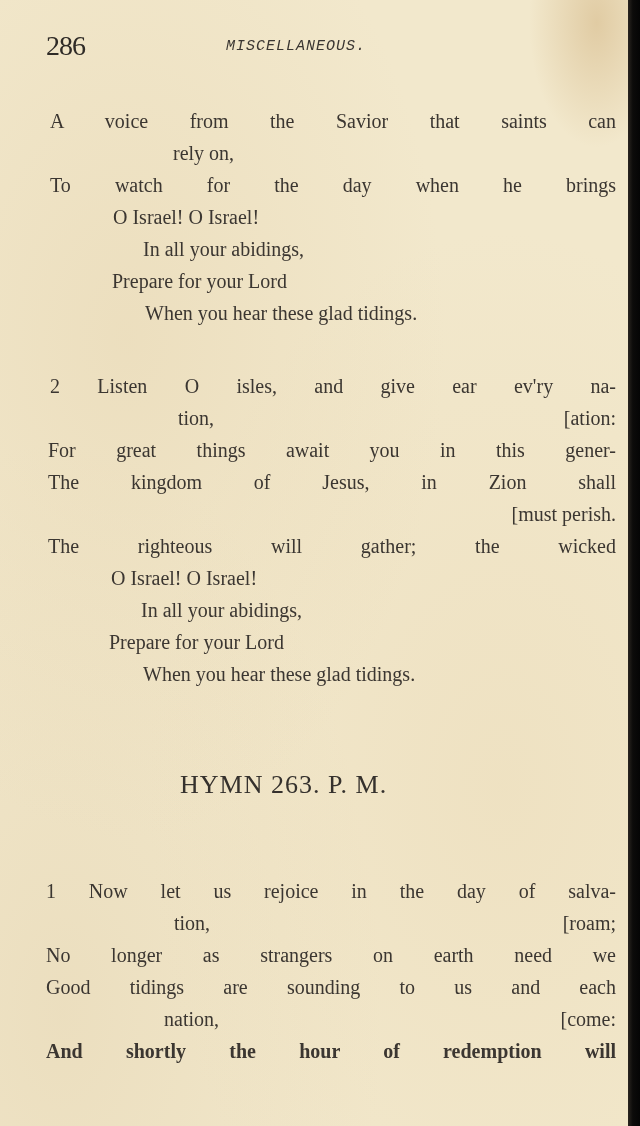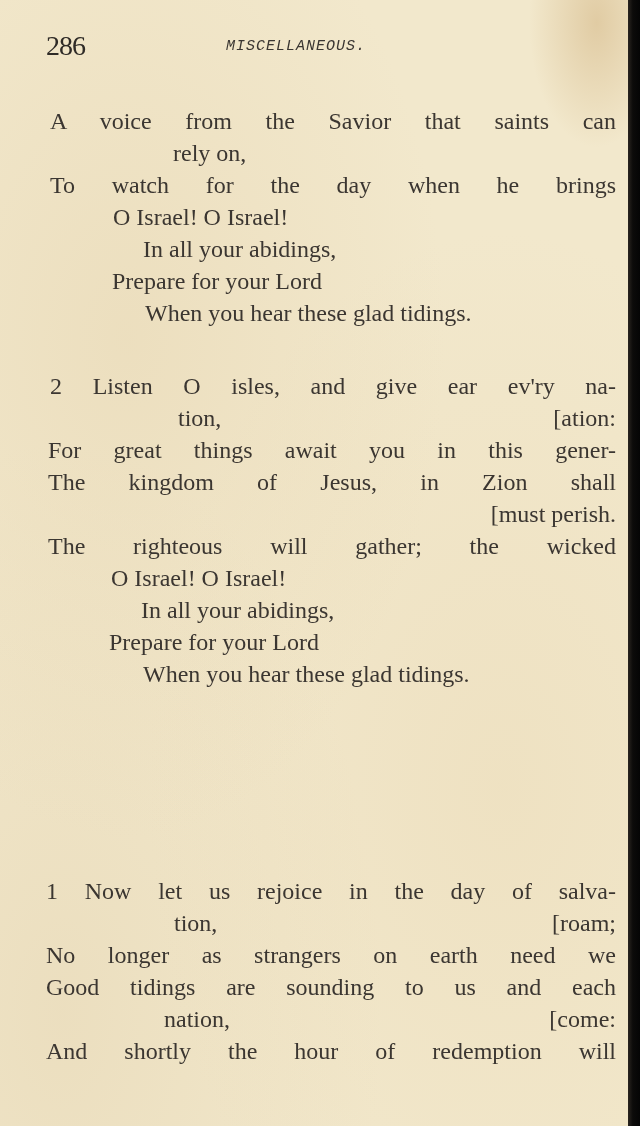--- a/index.html
+++ b/index.html
@@ -60,21 +60,21 @@
       font-size: 15px;
       letter-spacing: 1px;
       color: #3a3632;
       font-style: italic;
     }
     .line {
       position: absolute;
       height: 32px;
       line-height: 32px;
       font-family: "Liberation Serif", serif;
-      font-size: 24px;
+      font-size: 20px;
       white-space: nowrap;
       color: #3b3631;
     }
     .justify {
       left: 50px;
       width: 566px;
       text-align: justify;
       text-align-last: justify;
     }
     .split {
@@ -134,31 +134,32 @@
     <div class="line split" style="top:498px;">
       <span class="right-part">[must perish.</span>
     </div>
     <div class="line justify" style="top:530px; left:48px; width:568px;">The righteous will gather; the wicked</div>
     <div class="line" style="top:562px; left:111px;">O Israel! O Israel!</div>
     <div class="line" style="top:594px; left:141px;">In all your abidings,</div>
     <div class="line" style="top:626px; left:109px;">Prepare for your Lord</div>
     <div class="line" style="top:658px; left:143px;">When you hear these glad tidings.</div>
   </div>
 
+  <div class="hymn-heading">HYMN 263.   P. M.</div>
 
   <div>
     <div class="line justify" style="top:875px; left:46px; width:570px;">1 Now let us rejoice in the day of salva-</div>
     <div class="line split" style="top:907px;">
       <span class="left-part" style="left:124px;">tion,</span>
       <span class="right-part">[roam;</span>
     </div>
     <div class="line justify" style="top:939px; left:46px; width:570px;">No longer as strangers on earth need we</div>
     <div class="line justify" style="top:971px; left:46px; width:570px;">Good tidings are sounding to us and each</div>
     <div class="line split" style="top:1003px;">
       <span class="left-part" style="left:114px;">nation,</span>
       <span class="right-part">[come:</span>
     </div>
-    <div class="line justify" style="top:1035px; left:46px; width:570px;">And shortly the hour of redemption will</div>
+    <div class="line justify" style="top:1035px; left:46px; width:570px;font-weight:bold;">And shortly the hour of redemption will</div>
   </div>
 
 </div>
 
 <div class="edge"></div>
 
 </body></html>

